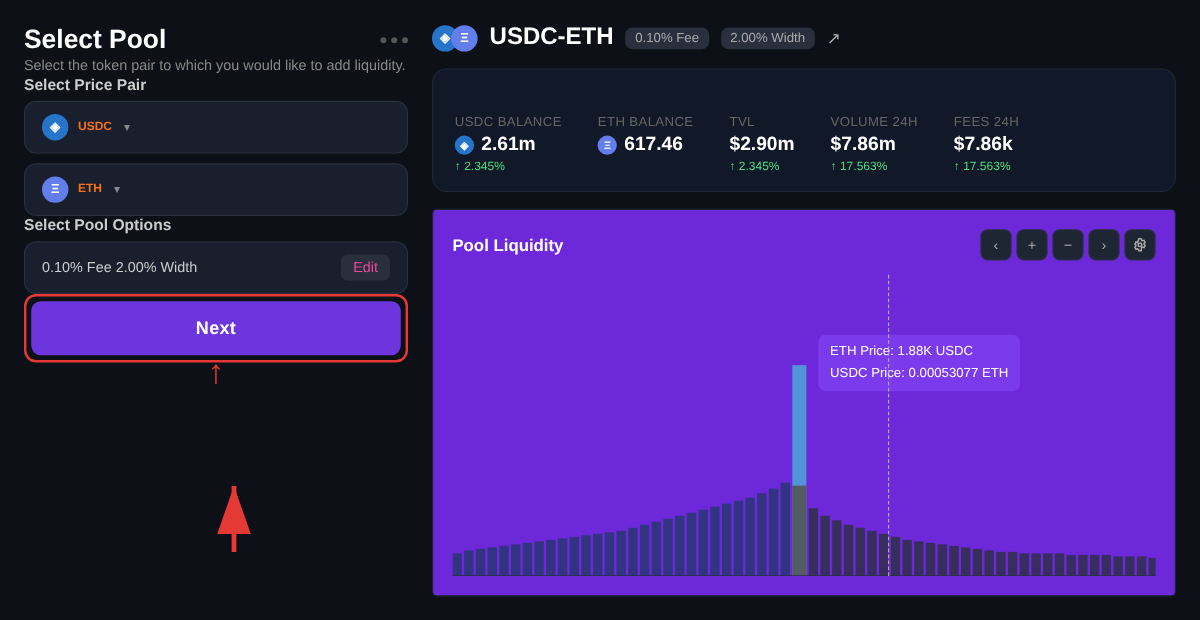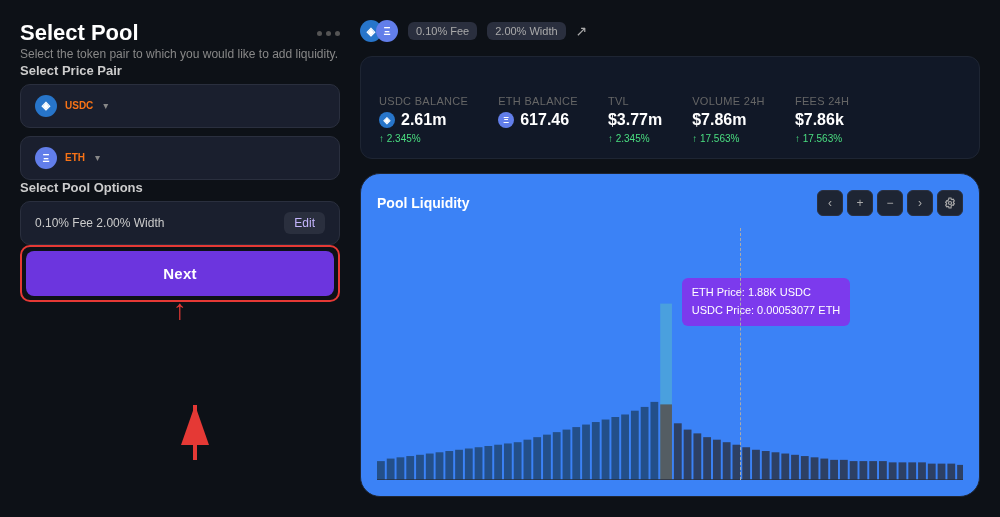--- a/index.html
+++ b/index.html
@@ -114,21 +114,21 @@
 
     .pool-options-text {
       font-size: 12px;
       color: #ccc;
     }
 
     .edit-btn {
       background: #2a2f3e;
       border: none;
       border-radius: 6px;
-      color: #c4b5fd;
+      color: #ec4899;
       font-size: 12px;
       padding: 4px 10px;
       cursor: pointer;
     }
 
     .next-btn-wrapper {
       border: 2px solid #e53935;
       border-radius: 10px;
       padding: 4px;
     }
@@ -243,23 +243,23 @@
       font-size: 10px;
       color: #4ade80;
     }
 
     .stat-change.up::before {
       content: '↑ ';
     }
 
     
     .chart-container {
-      background: #3b82f6;
+      background: #6d28d9;
       border: 1px solid #1e2533;
-      border-radius: 20px;
+      border-radius: 4px;
       padding: 16px;
       flex: 1;
       display: flex;
       flex-direction: column;
       min-height: 0;
     }
 
     .chart-header {
       display: flex;
       align-items: center;
@@ -394,20 +394,21 @@
     </svg>
   </div>
 
   <div class="right-panel">
 
     <div class="top-bar">
       <div class="pair-icons">
         <div class="token-icon usdc-icon">◈</div>
         <div class="token-icon eth-icon">Ξ</div>
       </div>
+      <span class="pair-name">USDC-ETH</span>
       <span class="badge">0.10% Fee</span>
       <span class="badge">2.00% Width</span>
       <span class="external-link">↗</span>
     </div>
 
     <div class="stats-card">
 
       <div class="stat-item">
         <span class="stat-label">USDC Balance</span>
         <span class="stat-value">
@@ -420,21 +421,21 @@
       <div class="stat-item">
         <span class="stat-label">ETH Balance</span>
         <span class="stat-value">
           <span style="background:#627eea;border-radius:50%;width:16px;height:16px;display:inline-flex;align-items:center;justify-content:center;font-size:9px;">Ξ</span>
           617.46
         </span>
       </div>
 
       <div class="stat-item">
         <span class="stat-label">TVL</span>
-        <span class="stat-value">$3.77m</span>
+        <span class="stat-value">$2.90m</span>
         <span class="stat-change up">2.345%</span>
       </div>
 
       <div class="stat-item">
         <span class="stat-label">Volume 24h</span>
         <span class="stat-value">$7.86m</span>
         <span class="stat-change up">17.563%</span>
       </div>
 
       <div class="stat-item">

